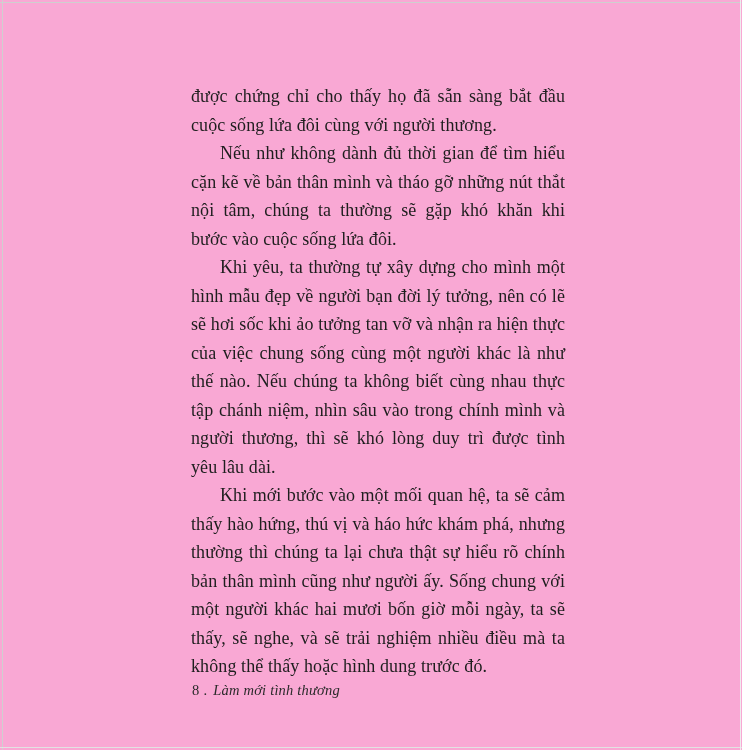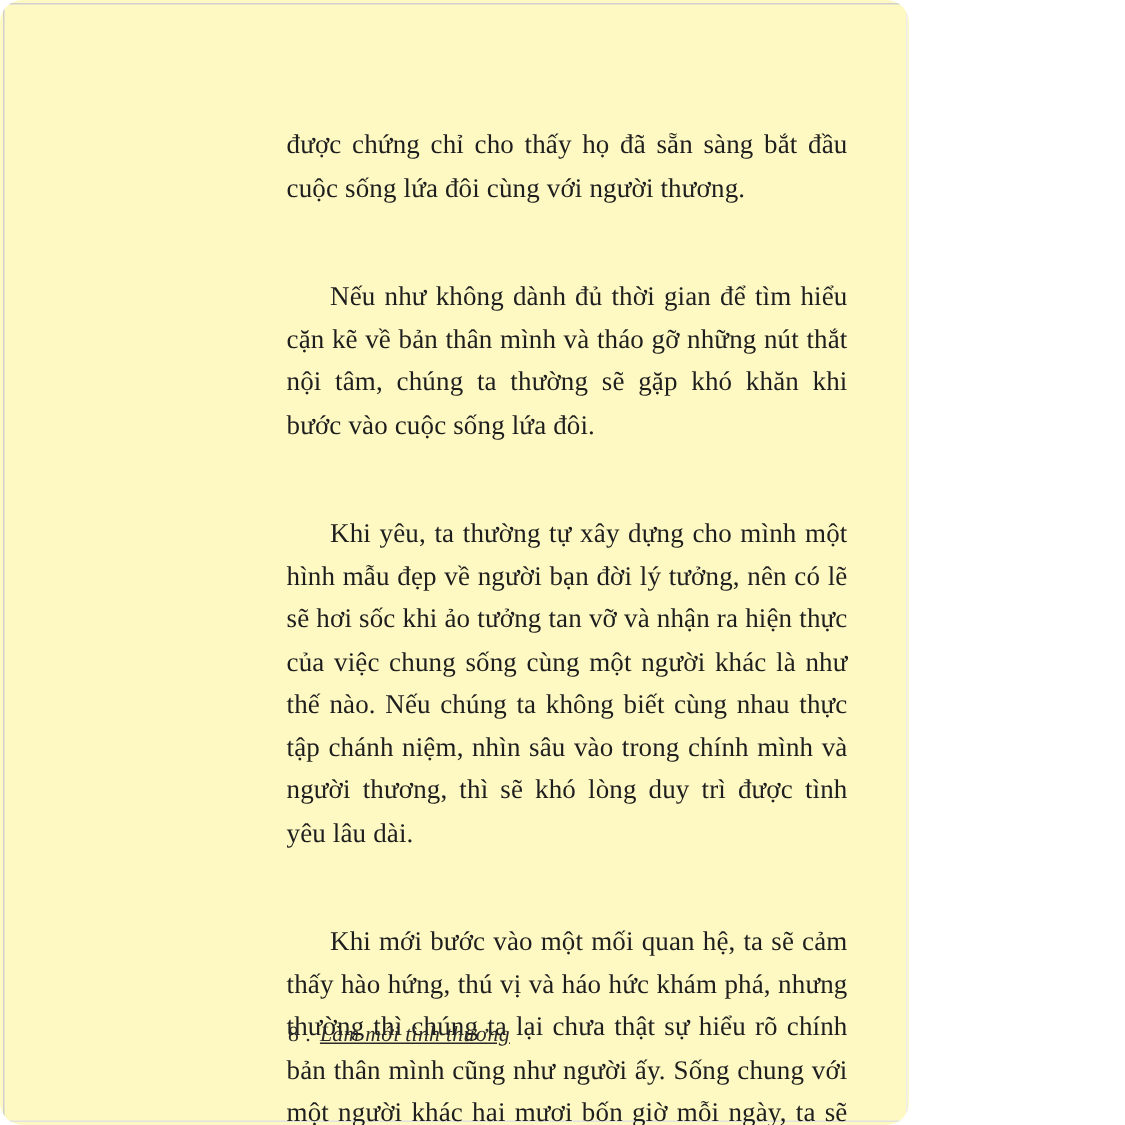--- a/index.html
+++ b/index.html
@@ -2,27 +2,26 @@
 <html><head>
 <meta charset="utf-8">
 <style>
   html, body {
     margin: 0;
     padding: 0;
     background: #ffffff;
   }
   .page {
     position: relative;
-    width: 606px;
+    width: 742px;
     height: 750px;
-    background: #fef9c3;
+    background: #f9a8d4;
     overflow: hidden;
     font-family: "Liberation Serif", "DejaVu Serif", serif;
     color: #1e1e1e;
-    border-radius: 15px;
   }
   
   .edge { position: absolute; background: #cfcfcf; }
   .edge-top    { top: 2px; left: 0; right: 0; height: 1px; }
   .edge-left   { left: 2px; top: 0; bottom: 0; width: 1px; }
   .edge-bottom { bottom: 2px; left: 0; right: 0; height: 1px; background: #e2e2e2; }
   .edge-right  { right: 1px; top: 0; bottom: 0; width: 1px; background: #ededed; }
 
   .text-block {
     position: absolute;
@@ -33,41 +32,39 @@
     line-height: 28.5px;
     text-align: justify;
     letter-spacing: 0.1px;
   }
   .text-block p.para {
     margin: 0;
     padding: 0;
   }
   .text-block p.para.indent {
     text-indent: 29px;
-    margin-top: 44px;
   }
 
   .footer {
     position: absolute;
     left: 192px;
     top: 682px;
     font-size: 14.5px;
     color: #2a2a2a;
     letter-spacing: 0.2px;
   }
   .footer .page-num {
     font-style: normal;
     margin-right: 4px;
   }
   .footer .sep {
     margin-right: 6px;
   }
   .footer .book-title {
     font-style: italic;
-    text-decoration: underline;
   }
 </style>
 </head>
 <body>
 
 <div class="page">
   <div class="edge edge-top"></div>
   <div class="edge edge-left"></div>
   <div class="edge edge-bottom"></div>
   <div class="edge edge-right"></div>

